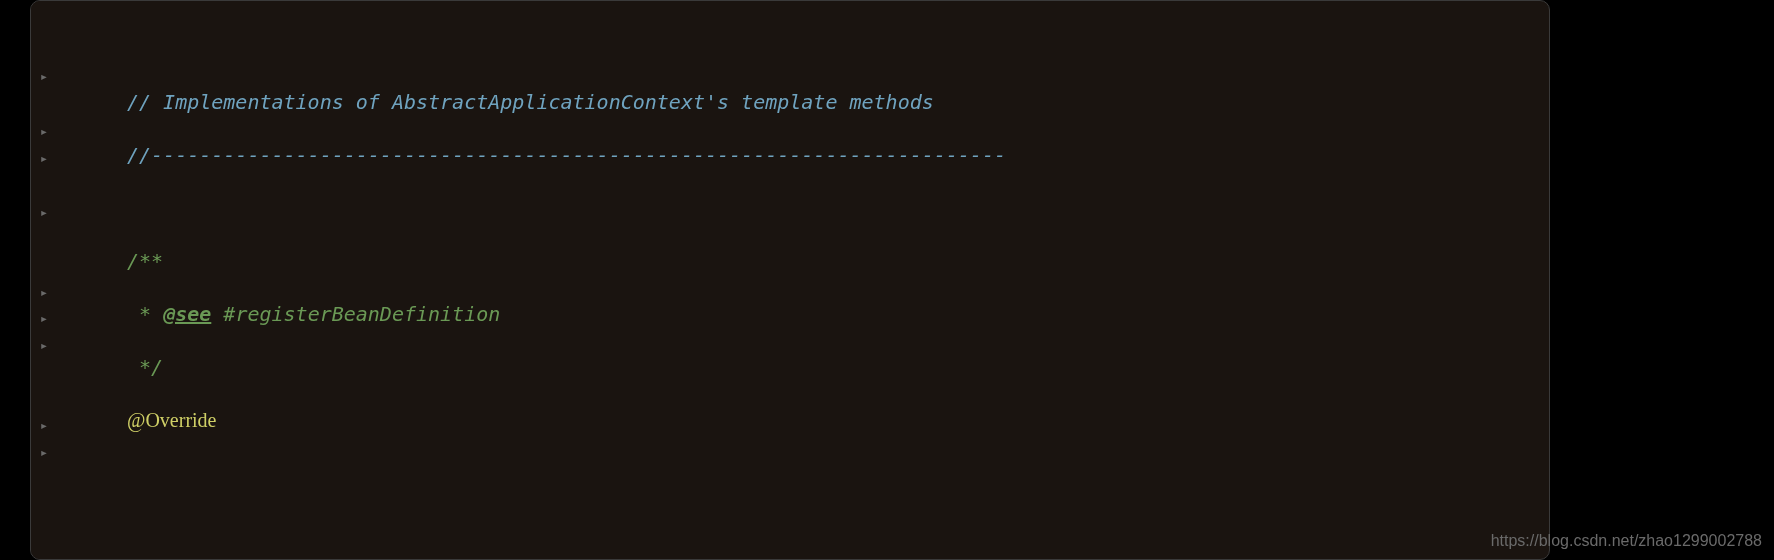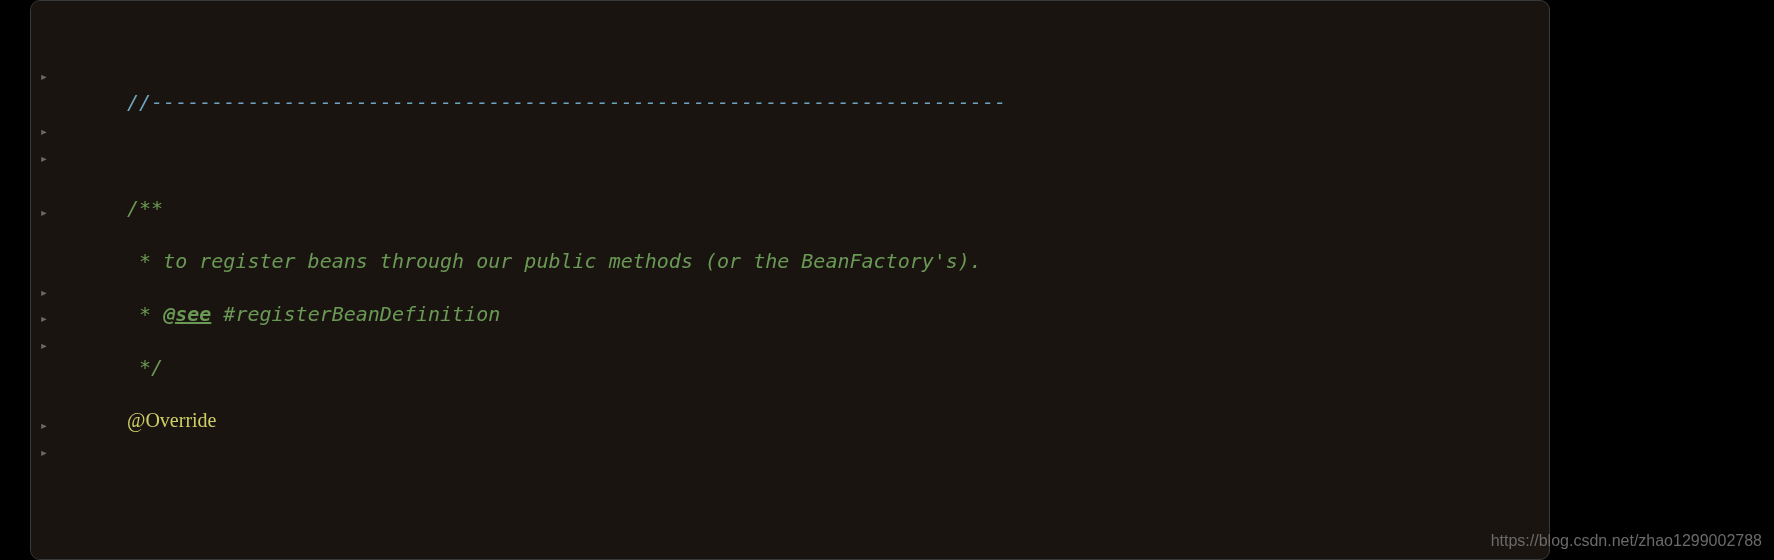--- a/index.html
+++ b/index.html
@@ -70,24 +70,24 @@
     <span class="fold" style="top:198px">▸</span>
     <span class="fold" style="top:278px">▸</span>
     <span class="fold" style="top:304px">▸</span>
     <span class="fold" style="top:331px">▸</span>
     <span class="fold" style="top:411px">▸</span>
     <span class="fold" style="top:438px">▸</span>
   </div>
 
   <div class="code">
 <span class="line"><span class="c-comment" style="visibility:hidden">//-----------------------------------------------------------------------</span></span>
+<span class="line"><span class="c-comment">// Implementations of AbstractApplicationContext's template methods</span></span>
 <span class="line"><span class="c-comment">//-----------------------------------------------------------------------</span></span>
 <span class="line"> </span>
 <span class="line"><span class="c-jdoc">/**</span></span>
-<span class="line"><span class="c-jdoc"> * to register beans through our public methods (or the BeanFactory's).</span></span>
 <span class="line"><span class="c-jdoc"> * </span><span class="c-jdoc-tag">@see</span><span class="c-jdoc"> #registerBeanDefinition</span></span>
 <span class="line"><span class="c-jdoc"> */</span></span>
 <span class="line"><span class="c-annot">@Override</span></span>
 
 
 
 
 
 
 

